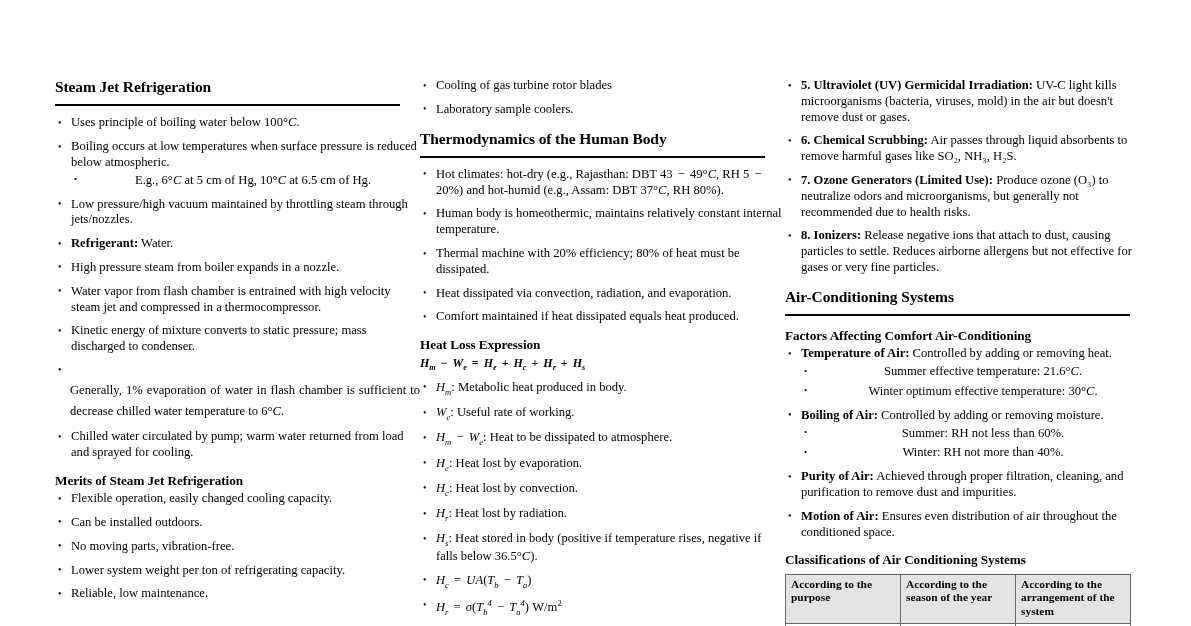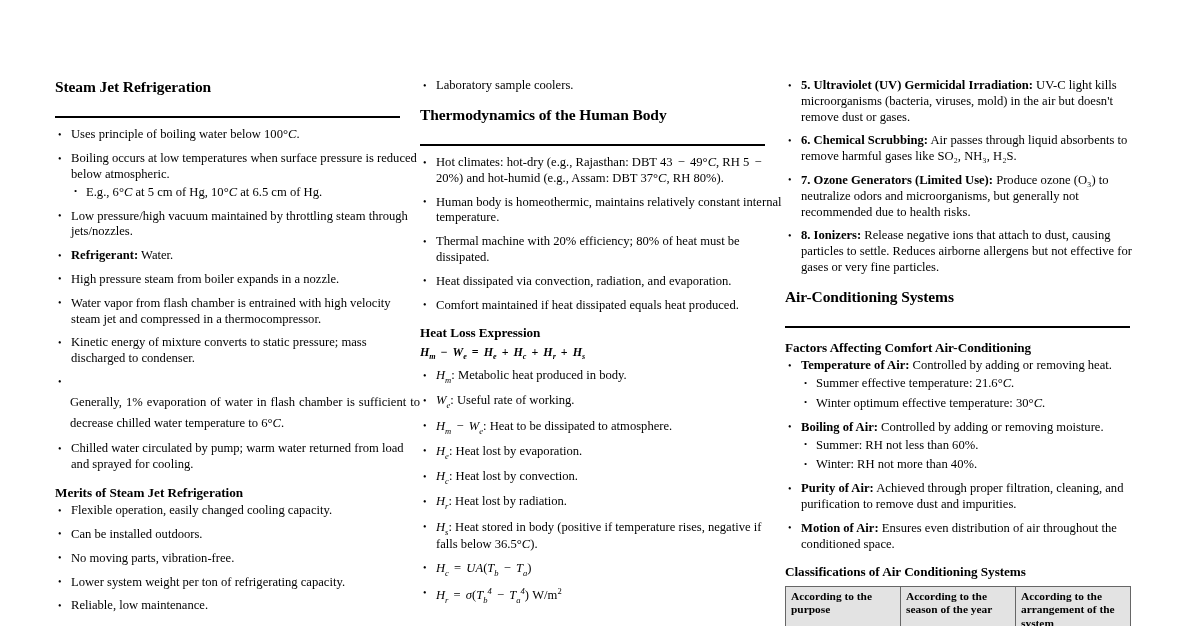--- a/index.html
+++ b/index.html
@@ -34,21 +34,21 @@
   }
   .col-1 { margin-left: 55px; }
   .col-2 { margin-left: 0px; }
   .col-3 { margin-left: 0px; }
 
   
   h2.sec {
     font-size: 15.5px;
     font-weight: bold;
     margin: 0 0 0 0;
-    padding: 0 0 20px 0;
+    padding: 0 0 8px 0;
     line-height: 1.18;
     letter-spacing: -0.1px;
     border-bottom: 2.5px solid #000;
     width: 345px;
   }
   h3.sub {
     font-size: 13.2px;
     font-weight: bold;
     margin: 0;
     padding: 0;
@@ -85,20 +85,21 @@
     list-style: none;
     margin: 2px 0 0 0;
     padding: 0;
   }
   ul.bul ul.bul2 > li {
     position: relative;
     padding-left: 15px;
     margin: 0 0 4px 0;
     font-size: 12.6px;
     line-height: 1.26;
+    text-align: center;
   }
   ul.bul ul.bul2 > li::before {
     content: "\2022";
     position: absolute;
     left: 3px;
     top: -0.5px;
     font-size: 9px;
     line-height: 1.75;
   }
   li.empty-bullet { margin-bottom: 2px; min-height: 9px; }
@@ -202,20 +203,21 @@
         <li><span>No moving parts, vibration-free.</span></li>
         <li><span>Lower system weight per ton of refrigerating capacity.</span></li>
         <li><span>Reliable, low maintenance.</span></li>
 
       </ul>
     </div>
 
     <div class="col col-2">
 
       <ul class="bul">
+        <li><span>Cooling of gas turbine rotor blades</span></li>
         <li><span>Laboratory sample coolers.</span></li>
       </ul>
 
       <div class="sec-wrap">
         <h2 class="sec">Thermodynamics of the Human Body</h2>
       </div>
 
       <ul class="bul">
         <li><span>Hot climates: hot-dry (e.g., Rajasthan: DBT <span class="mu">43</span> <span class="op">−</span> <span class="mu">49</span><span class="m"><span class="deg">°</span>C</span>, RH <span class="mu">5</span> <span class="op">−</span> <span class="mu">20%</span>) and hot-humid (e.g., Assam: DBT <span class="mu">37</span><span class="m"><span class="deg">°</span>C</span>, RH <span class="mu">80%</span>).</span></li>
         <li><span>Human body is homeothermic, maintains relatively constant internal temperature.</span></li>

